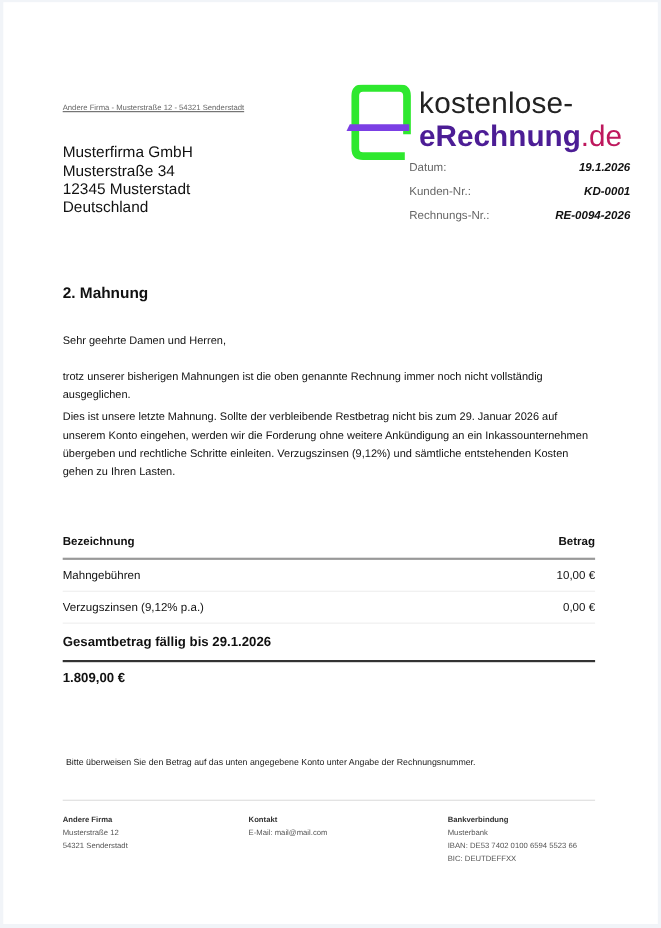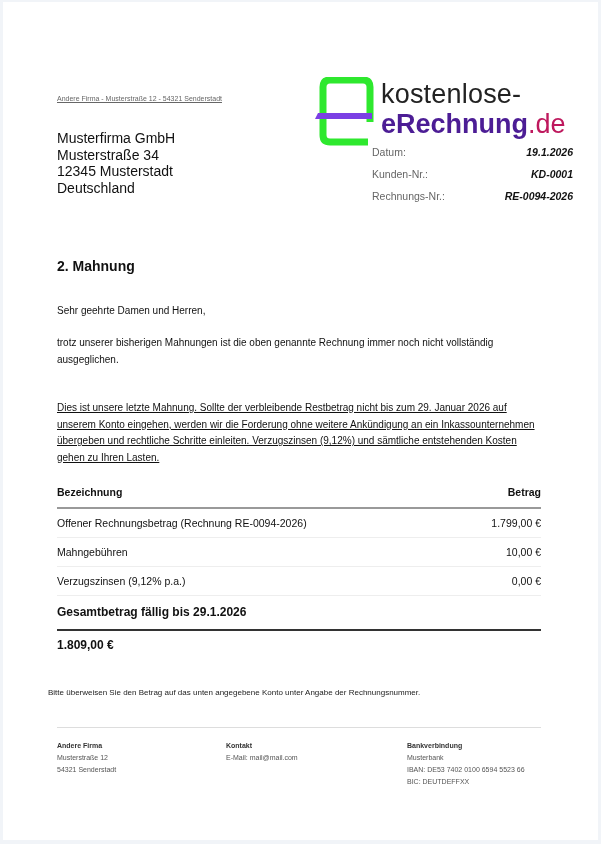--- a/index.html
+++ b/index.html
@@ -65,21 +65,21 @@
   .title {
     position: absolute; left: 57px; top: 258px;
     font-size: 14px; font-weight: bold;
   }
   .para {
     position: absolute; left: 57px; width: 490px;
     font-size: 10px; line-height: 16.5px;
   }
   .p1 { top: 303px; }
   .p2 { top: 335px; }
-  .p3 { top: 400px; text-decoration: underline; }
+  .p3 { top: 372px; }
 
   .table {
     position: absolute; left: 57px; top: 480px; width: 484px;
     font-size: 10.5px;
   }
   .th {
     display: flex; justify-content: space-between;
     font-weight: bold; height: 27px; line-height: 25px;
     border-bottom: 2px solid #999;
   }
@@ -89,21 +89,21 @@
     border-bottom: 1px solid #eeeeee;
   }
   .tr-total {
     display: flex; justify-content: space-between;
     height: 33px; line-height: 33px;
     font-weight: bold; font-size: 12px;
     border-bottom: 2px solid #333;
     flex-direction: column;
   }
   .note {
-    position: absolute; left: 48px; top: 688px;
+    position: absolute; left: 60px; top: 688px;
     font-size: 8px; color: #222;
   }
   .footer-rule {
     position: absolute; left: 57px; top: 727px; width: 484px;
     border-top: 1px solid #ddd;
   }
   .footer-col {
     position: absolute; top: 740px;
     font-size: 7px; line-height: 12px; color: #555;
   }
@@ -155,24 +155,20 @@
 <div class="para p1">Sehr geehrte Damen und Herren,</div>
 <div class="para p2">trotz unserer bisherigen Mahnungen ist die oben genannte Rechnung immer noch nicht vollständig ausgeglichen.</div>
 <div class="para p3">Dies ist unsere letzte Mahnung. Sollte der verbleibende Restbetrag nicht bis zum 29. Januar 2026 auf unserem Konto eingehen, werden wir die Forderung ohne weitere Ankündigung an ein Inkassounternehmen übergeben und rechtliche Schritte einleiten. Verzugszinsen (9,12%) und sämtliche entstehenden Kosten gehen zu Ihren Lasten.</div>
 
 <div class="table">
   <div class="th">
     <span>Bezeichnung</span>
     <span>Betrag</span>
   </div>
   <div class="tr">
-    <span>Offener Rechnungsbetrag (Rechnung RE-0094-2026)</span>
-    <span>1.799,00 €</span>
-  </div>
-  <div class="tr">
     <span>Mahngebühren</span>
     <span>10,00 €</span>
   </div>
   <div class="tr">
     <span>Verzugszinsen (9,12% p.a.)</span>
     <span>0,00 €</span>
   </div>
   <div class="tr-total">
     <span>Gesamtbetrag fällig bis 29.1.2026</span>
     <span>1.809,00 €</span>

